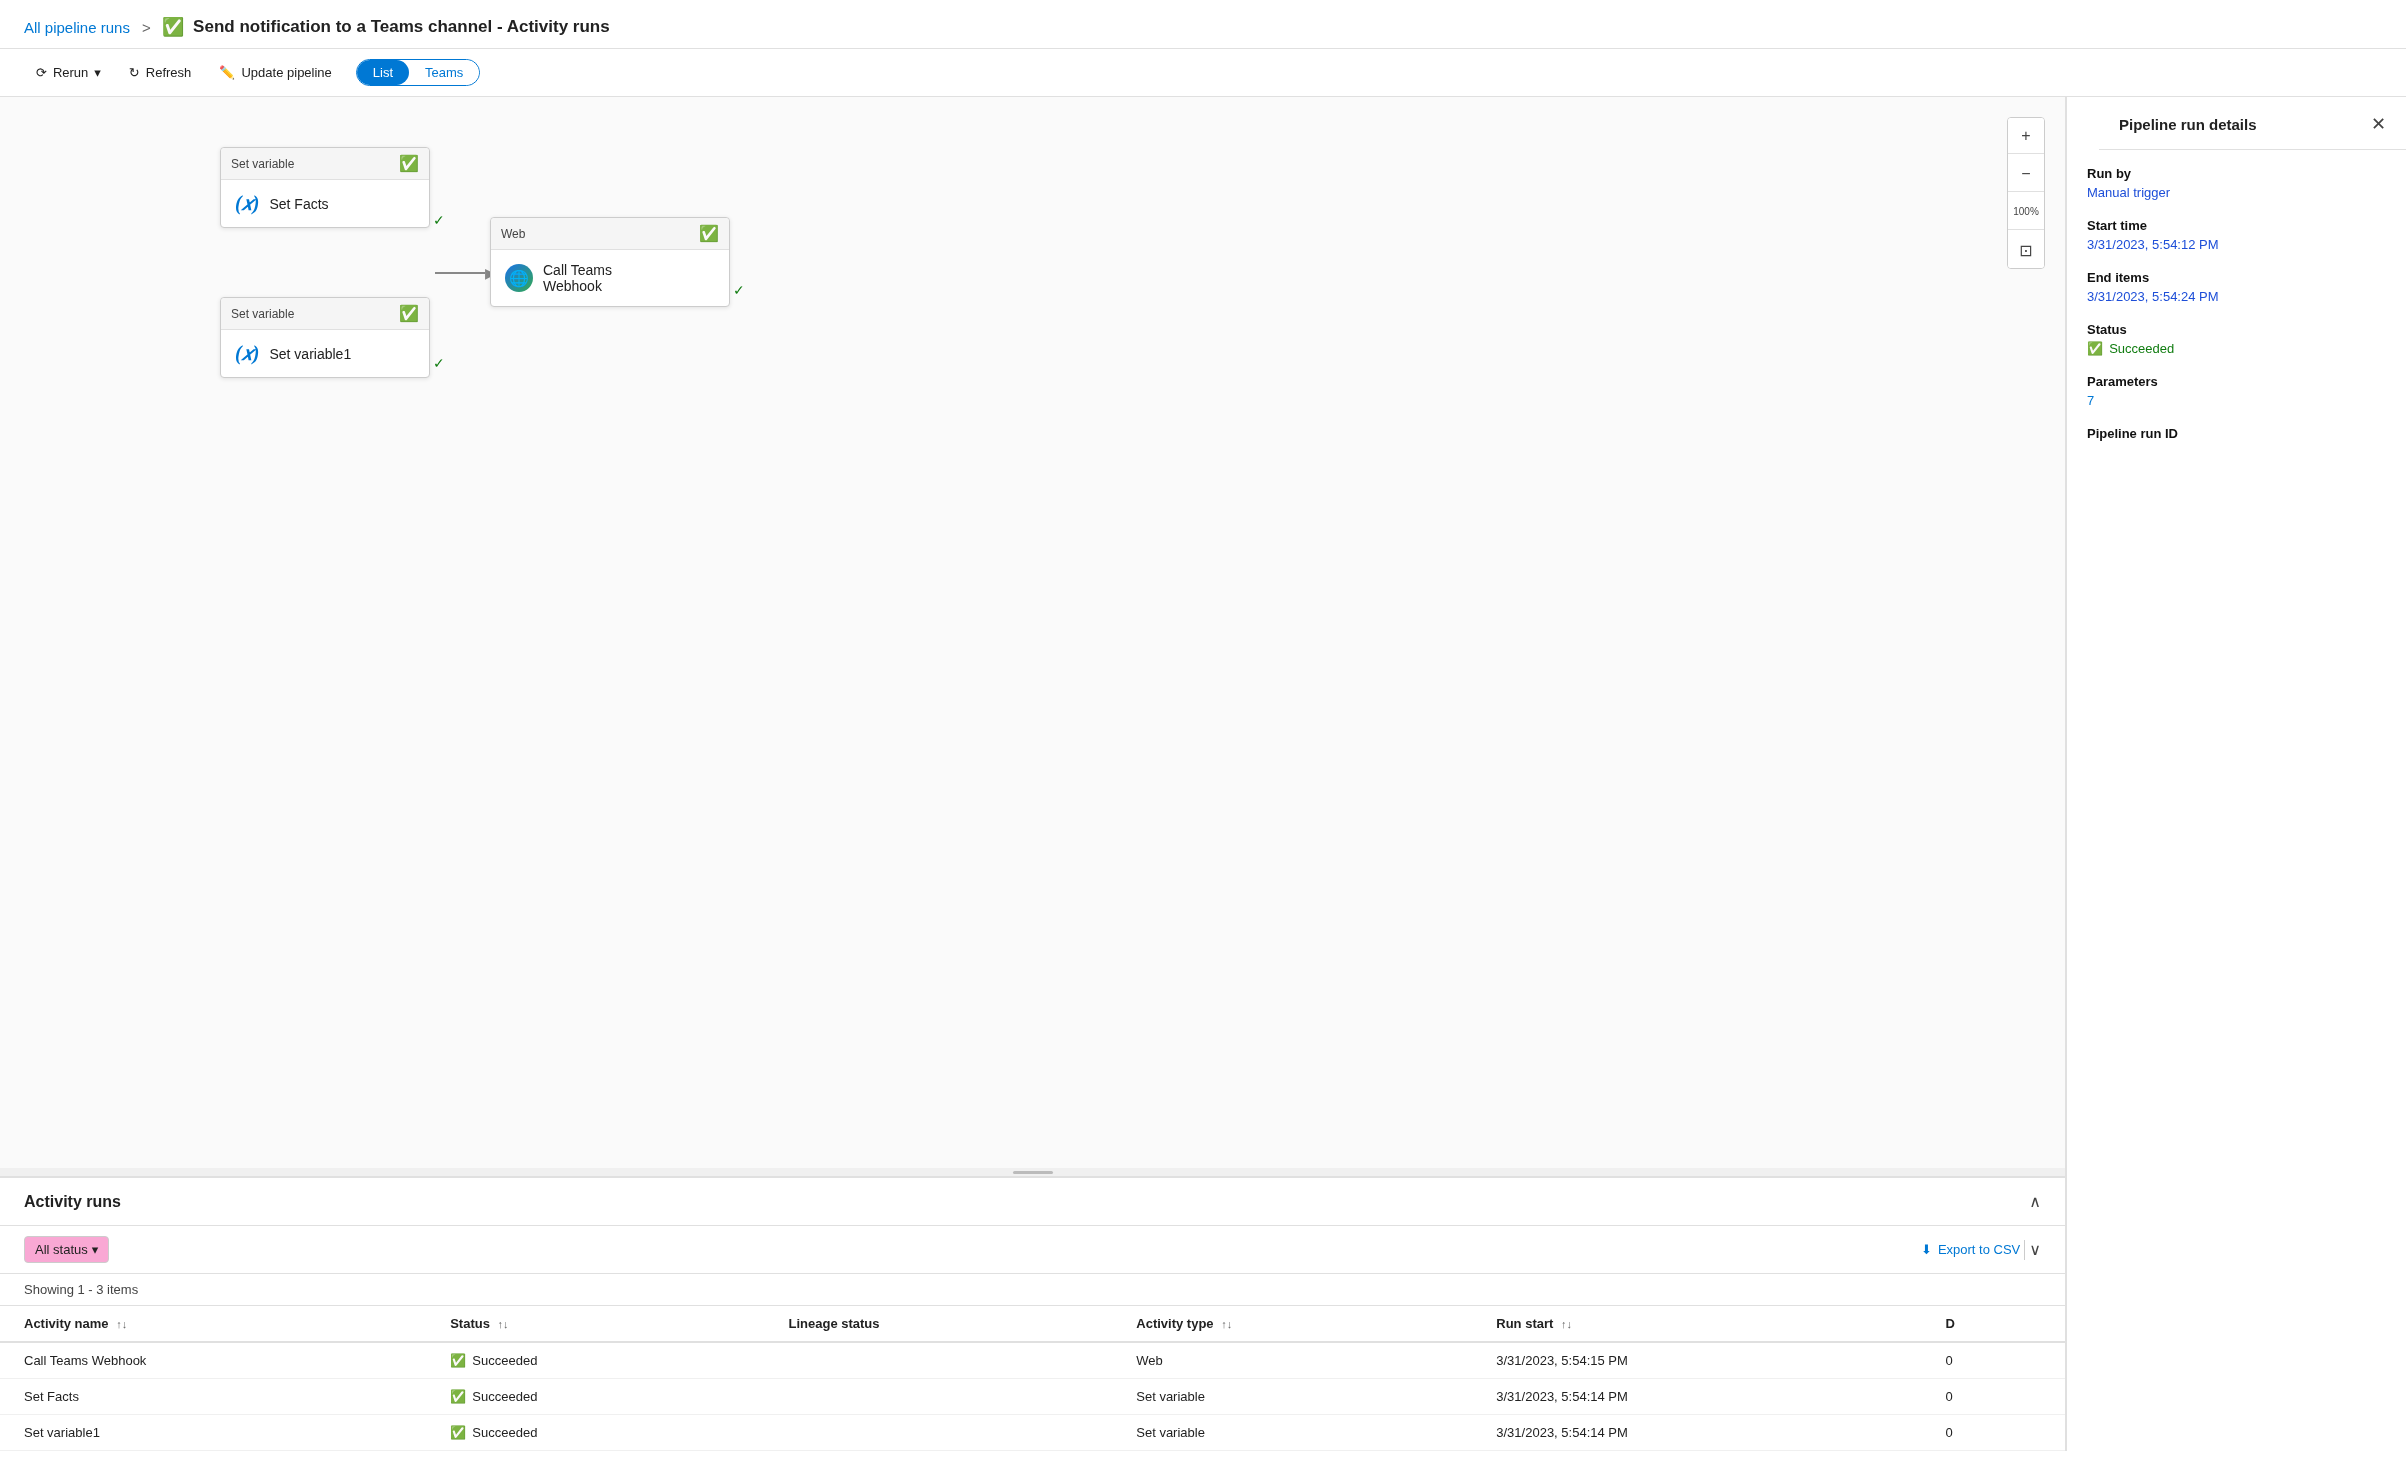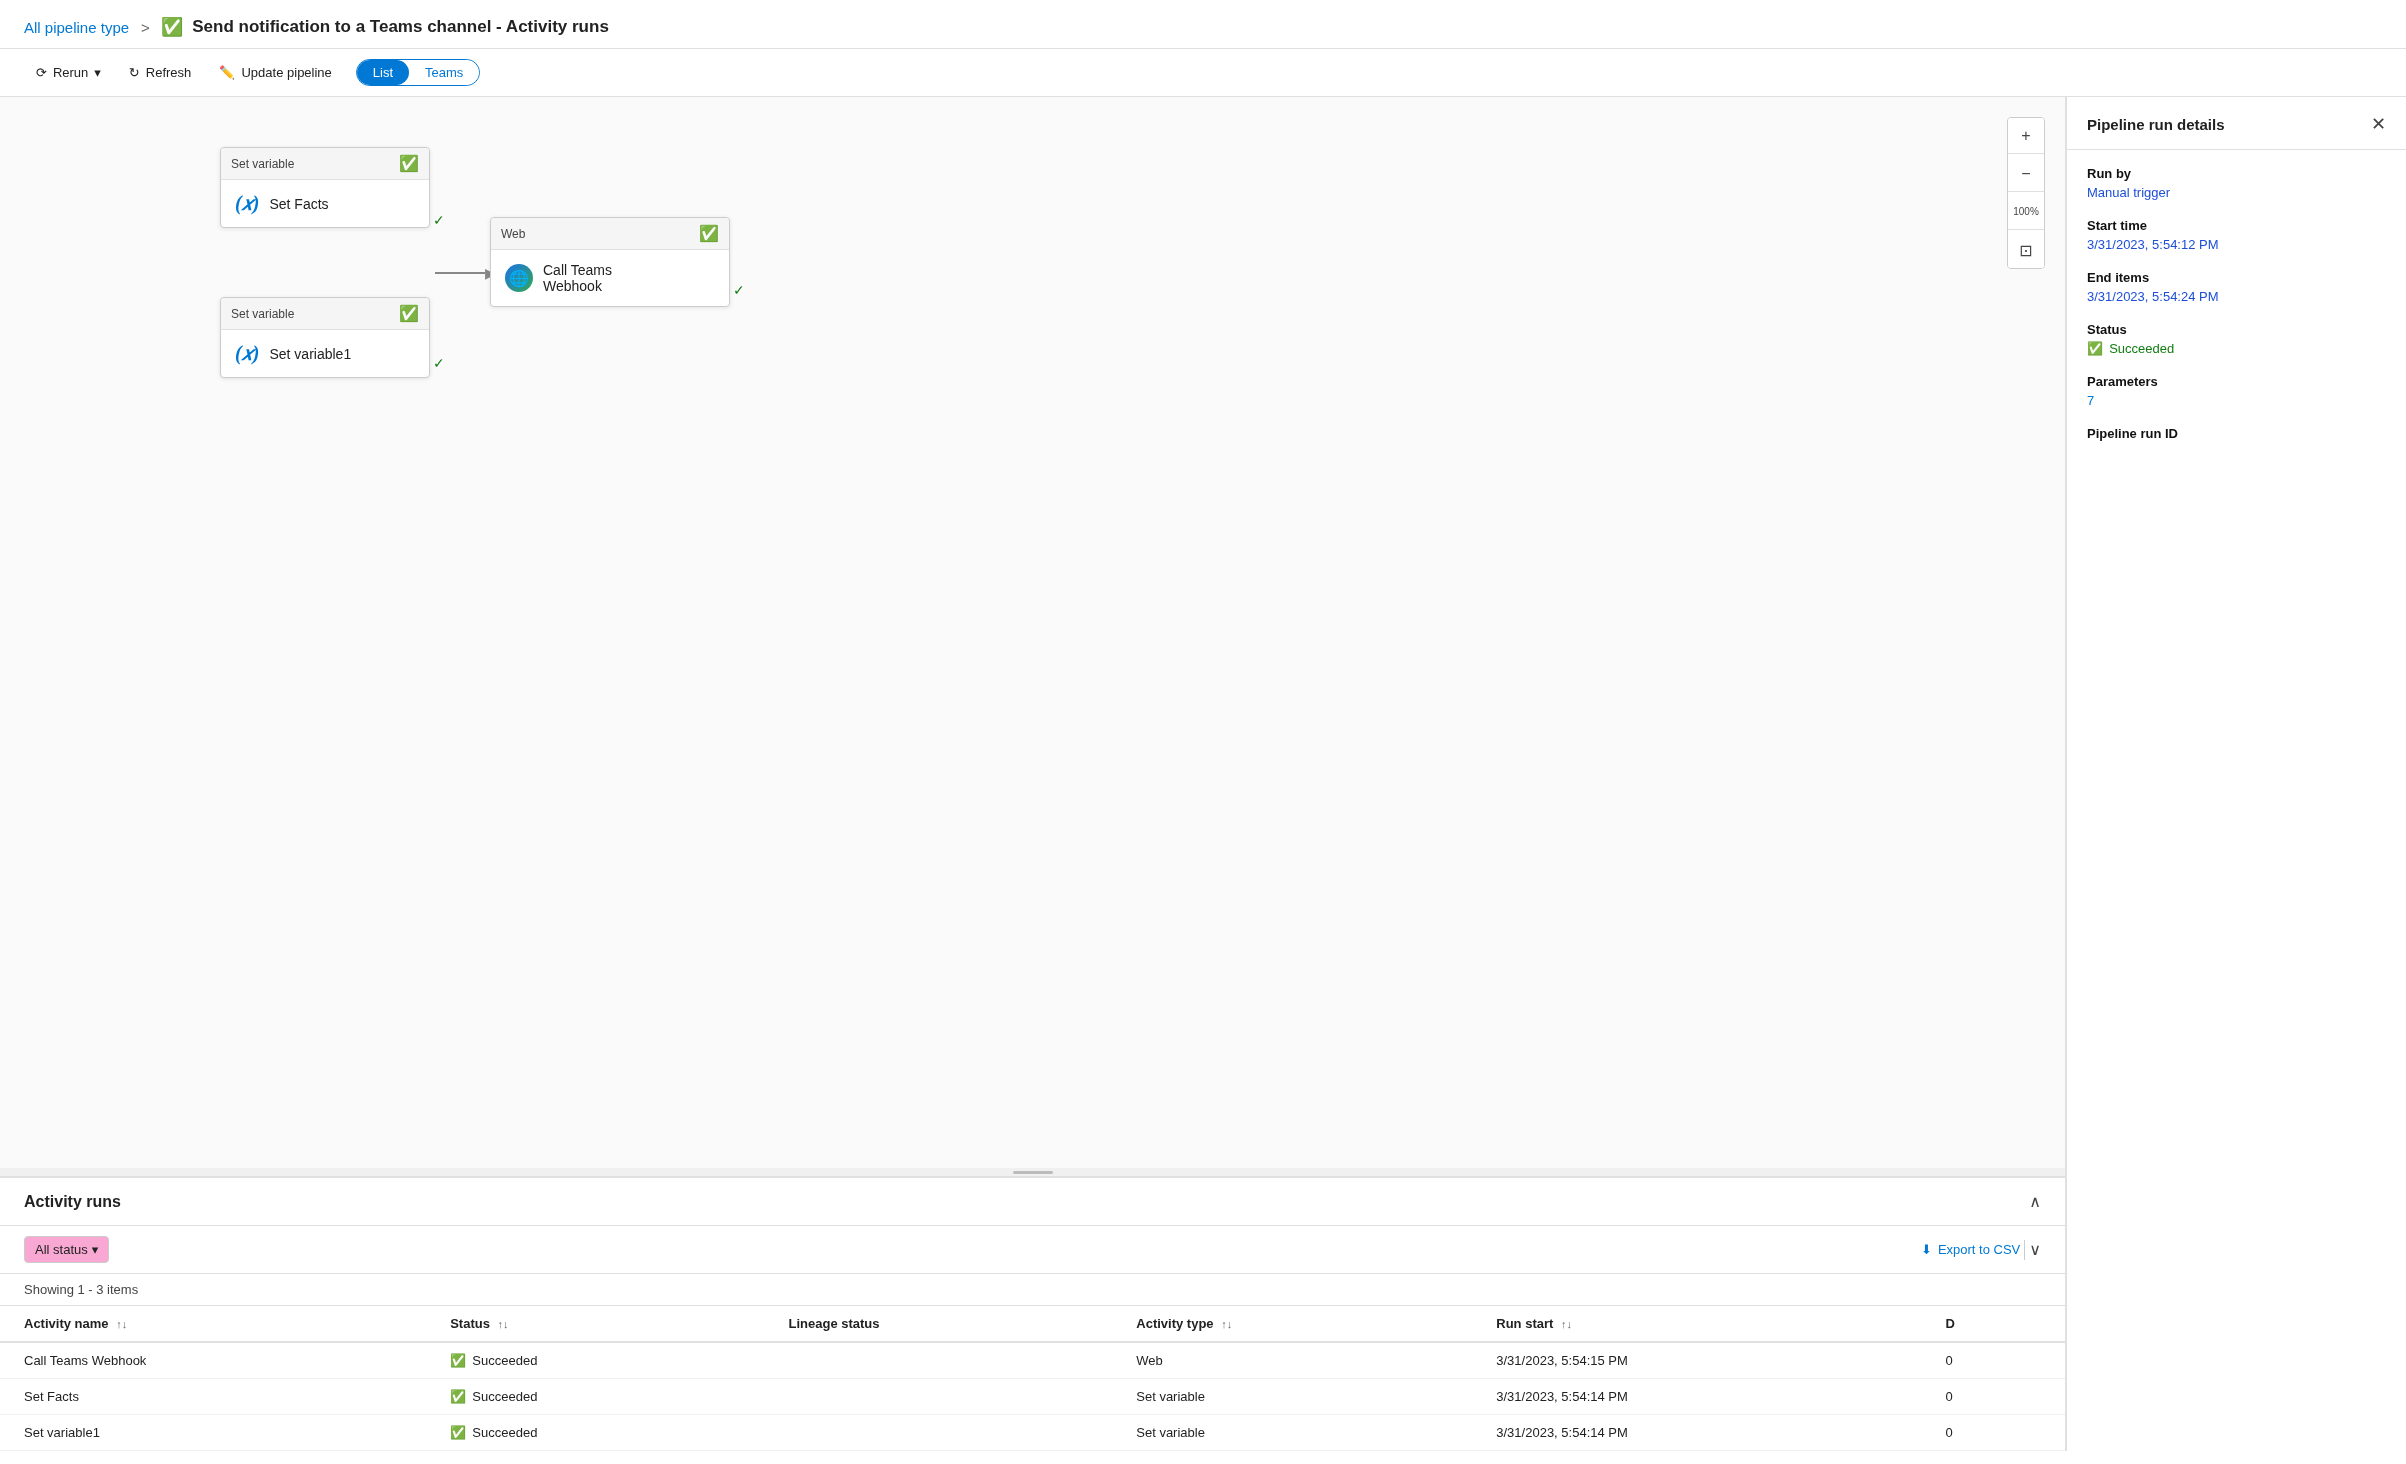--- a/index.html
+++ b/index.html
@@ -57,21 +57,21 @@
     .table-wrap { overflow-x: auto; }
     table { width: 100%; border-collapse: collapse; }
     th { text-align: left; padding: 10px 24px; font-size: 13px; font-weight: 600; color: #222; border-bottom: 2px solid #e0e0e0; white-space: nowrap; }
     td { padding: 10px 24px; font-size: 13px; color: #222; border-bottom: 1px solid #f0f0f0; }
     .sort-icon { color: #666; font-size: 11px; margin-left: 4px; }
     .status-cell { display: flex; align-items: center; gap: 6px; }
     .status-success { color: #107c10; }
 
     
     .right-panel { width: 340px; flex-shrink: 0; background: #fff; padding: 0; border-left: 1px solid #e0e0e0; overflow-y: auto; }
-    .panel-header { display: flex; align-items: center; justify-content: space-between; padding: 16px 20px 14px 20px; border-bottom: 1px solid #e0e0e0; }
+    .panel-header { display: flex; align-items: center; justify-content: space-between; padding: 16px 20px 14px 20px; border-bottom: 1px solid #e0e0e0; margin-left: 32px; }
     .panel-title { font-size: 15px; font-weight: 600; }
     .panel-close { background: none; border: none; cursor: pointer; font-size: 18px; color: #444; }
     .panel-body { padding: 16px 20px; }
     .panel-section { margin-bottom: 18px; }
     .panel-label { font-size: 13px; font-weight: 600; color: #111; margin-bottom: 4px; }
     .panel-value { font-size: 13px; color: #1d4ed8; }
     .panel-link { color: #0078d4; cursor: pointer; font-size: 13px; }
     .succeeded-badge { display: flex; align-items: center; gap: 6px; font-size: 13px; color: #107c10; }
 
     
@@ -83,21 +83,21 @@
 
     
     .var-icon { font-size: 20px; color: #0078d4; font-style: italic; font-weight: 600; font-family: Georgia, serif; }
 
     .canvas-upper { flex: 1; position: relative; background: #fafafa; min-height: 300px; }
   </style>
 </head>
 <body>
 
 <div class="header">
-  <span class="breadcrumb-link">All pipeline type</span>
+  <span class="breadcrumb-link">All pipeline runs</span>
   <span class="breadcrumb-sep">&gt;</span>
   <span class="header-title">
     <span class="success-icon">✅</span>
     <span>Send notification to a Teams channel - Activity runs</span>
   </span>
 </div>
 
 <div class="toolbar">
   <button class="toolbar-btn">
     <span>⟳</span>

